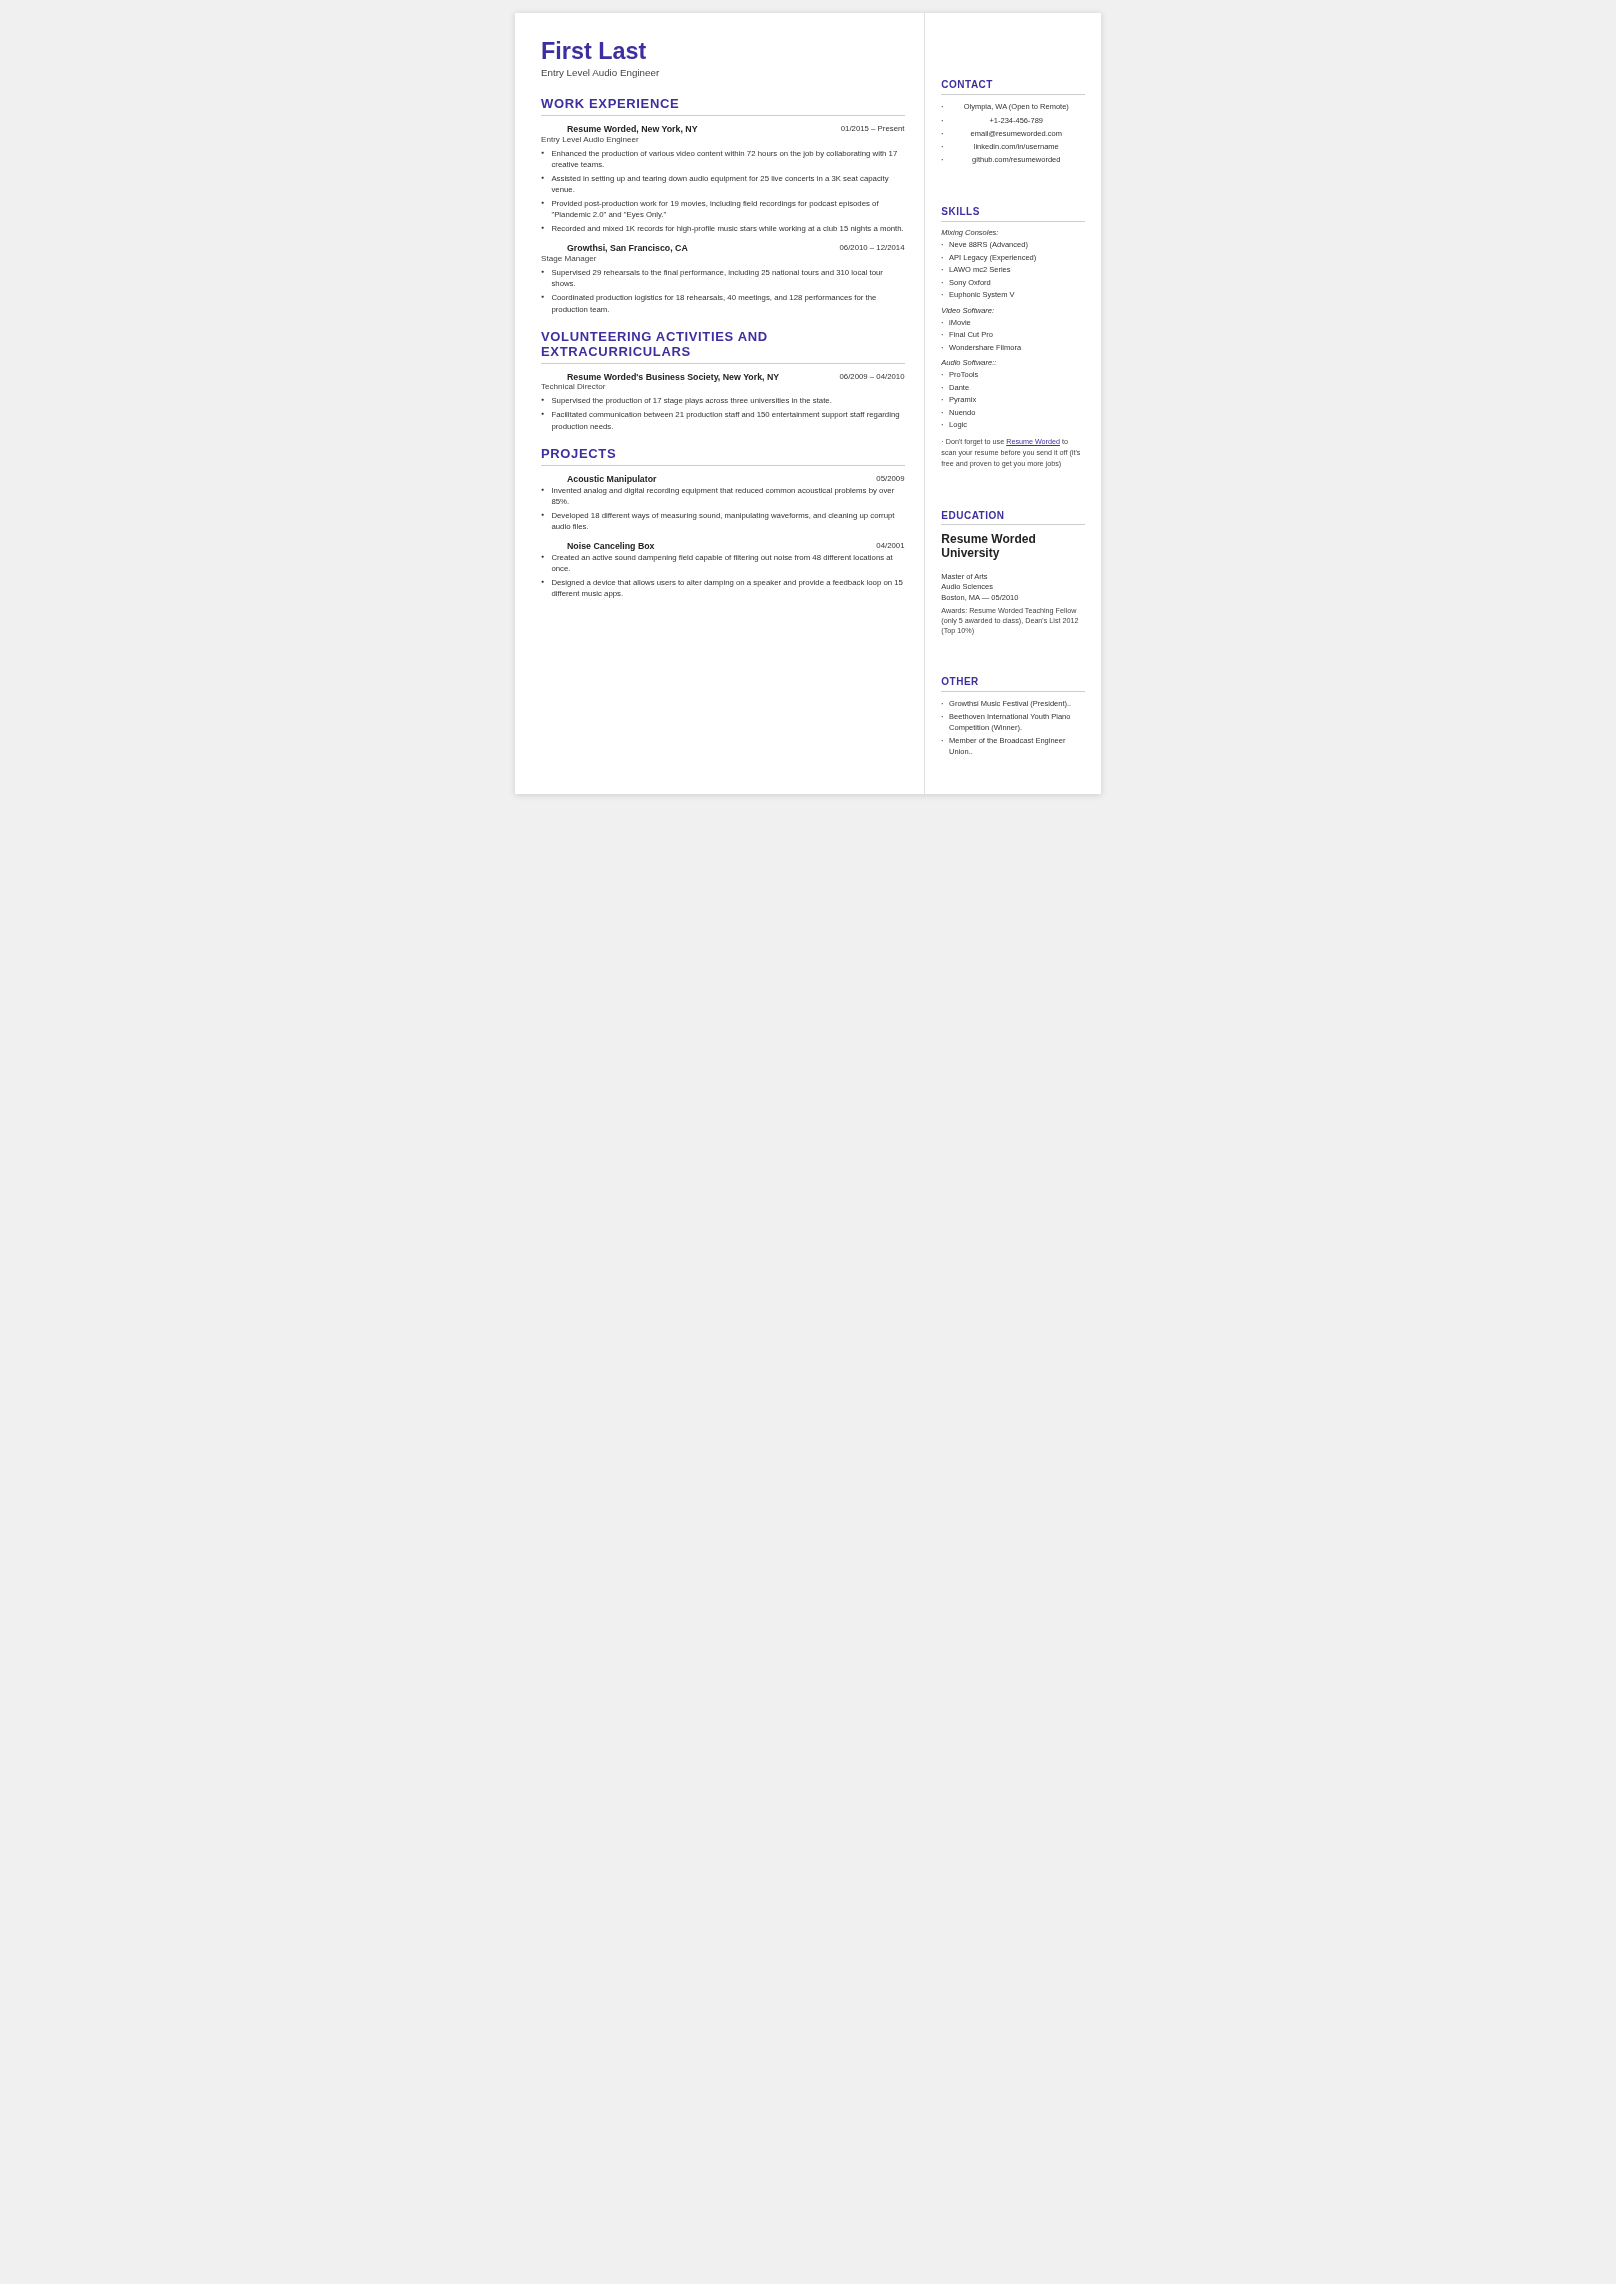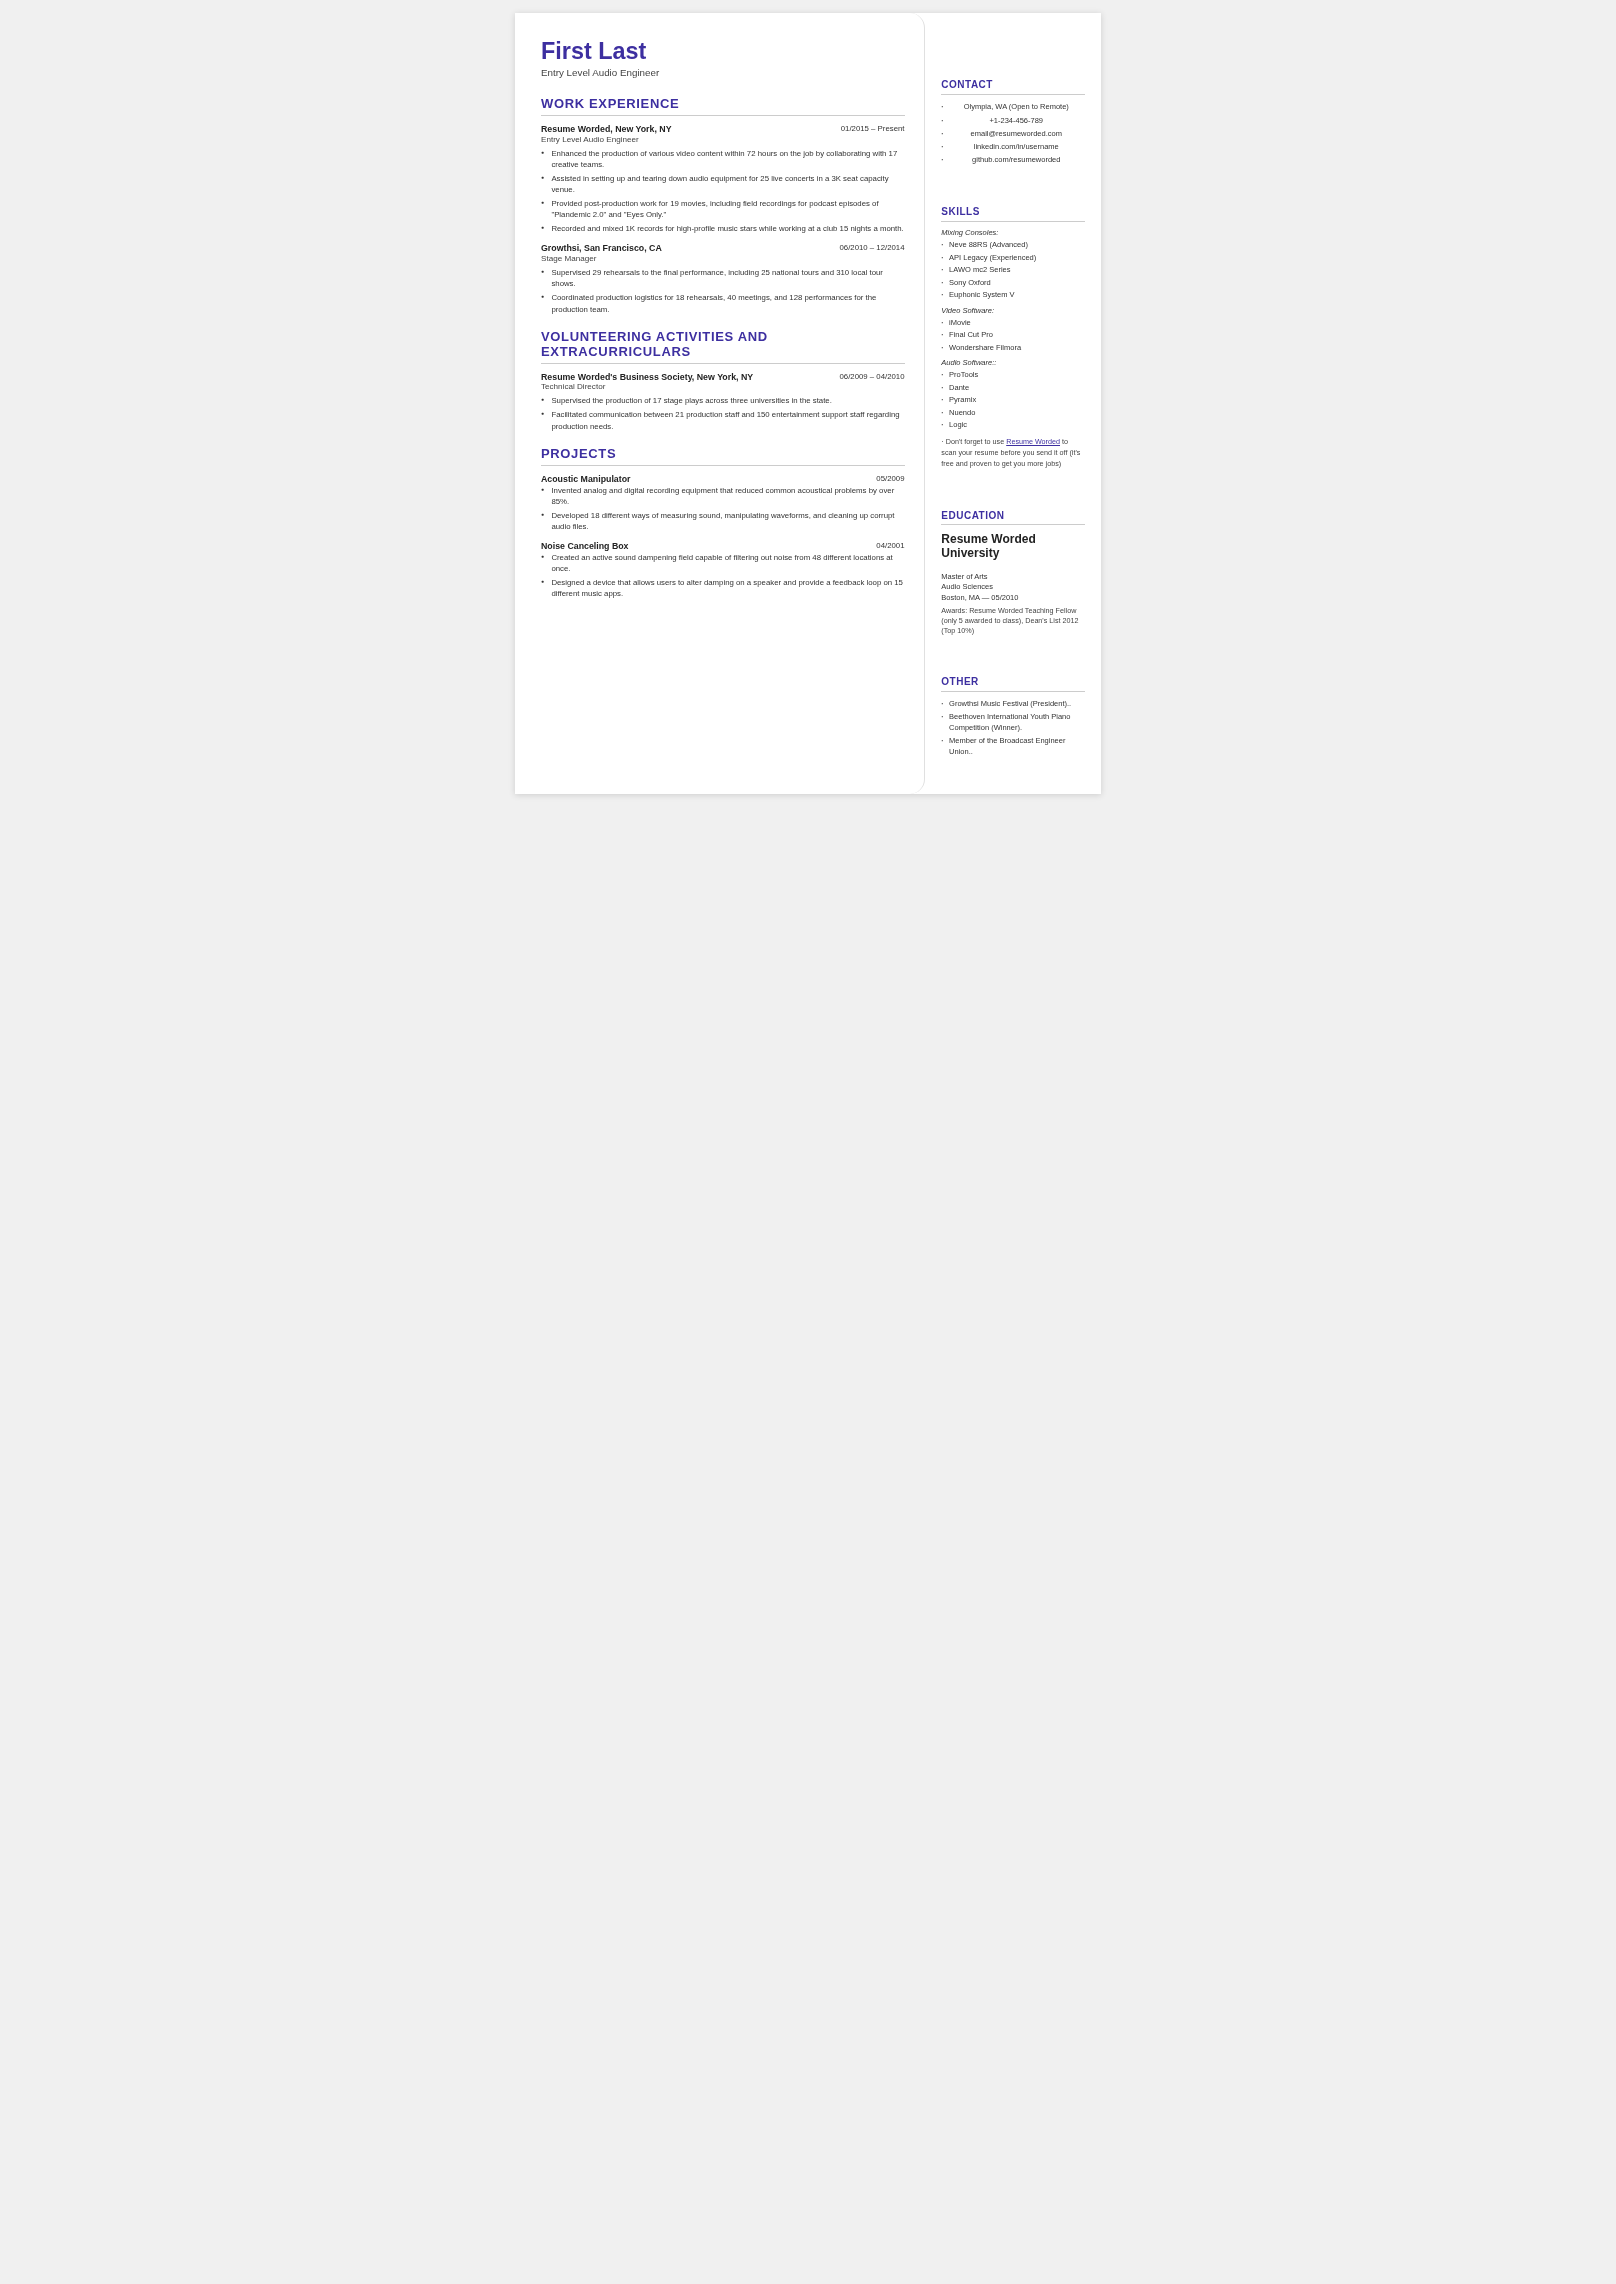--- a/index.html
+++ b/index.html
@@ -16,21 +16,20 @@
       width: 586px;
       min-height: 781px;
       display: flex;
       flex-direction: row;
       box-shadow: 0 1.3px 6.5px rgba(0,0,0,0.15);
     }
     .left-col {
       flex: 1;
       padding: 26px 19.5px 26px 26px;
       border-right: 0.7px solid #e0e0e0;
-      border-radius: 15px;
     }
     .right-col {
       width: 176px;
       padding: 26px 16.3px 26px 16.3px;
       font-size: 7.8px;
     }
 
     
     .name {
       font-size: 23.4px;
@@ -61,20 +60,21 @@
     .job-header {
       display: flex;
       justify-content: space-between;
       align-items: flex-start;
       margin-bottom: 0.7px;
     }
     .job-company {
       font-size: 8.8px;
       font-weight: 700;
       color: #222;
+      margin-left: 26px;
     }
     .job-date {
       font-size: 7.8px;
       color: #333;
       white-space: nowrap;
       margin-left: 6.5px;
       flex-shrink: 0;
     }
     .job-role {
       font-size: 8.1px;

